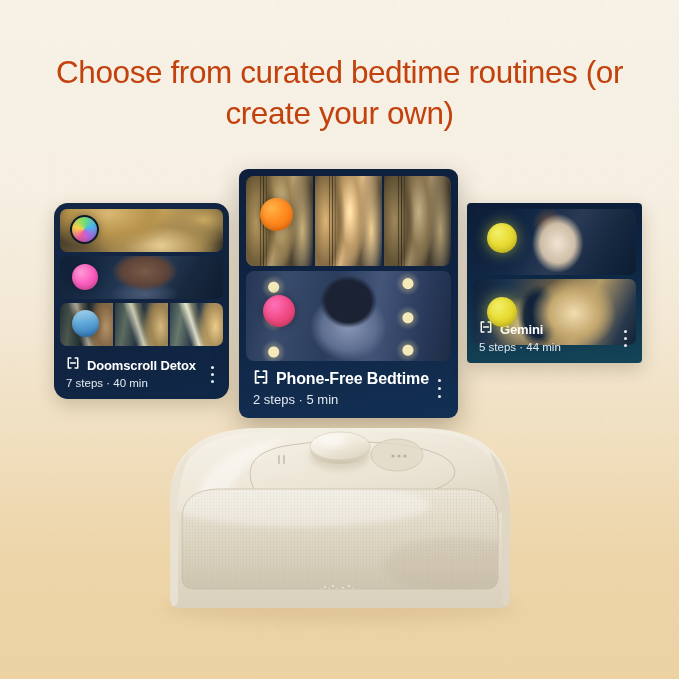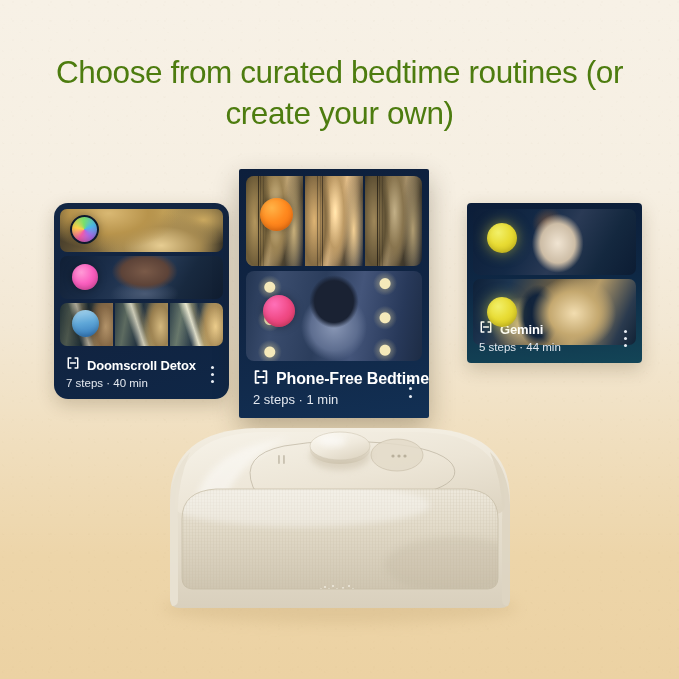--- a/index.html
+++ b/index.html
@@ -40,21 +40,21 @@
   }
 
   
   .headline {
     position: absolute;
     top: 52px;
     left: 0;
     width: 679px;
     text-align: center;
     z-index: 4;
-    color: #4d7c0f;
+    color: #c2410c;
     font-size: 31.5px;
     line-height: 1.30;
     font-weight: 400;
     letter-spacing: -0.4px;
     padding: 0 44px;
   }
 
   
   .cards { position: absolute; inset: 0; z-index: 5; margin-left: 8px; }
 
@@ -64,23 +64,23 @@
     overflow: hidden;
     box-shadow: 0 6px 18px rgba(70,50,20,.22);
     color: #fff;
   }
   .card.left {
     left: 46px; top: 203px; width: 175px; height: 196px;
     background: linear-gradient(165deg, #132744 0%, #112340 55%, #0f2747 100%);
     border-radius: 14px;
   }
   .card.center {
-    left: 231px; top: 169px; width: 190px; height: 249px;
+    left: 231px; top: 169px; width: 219px; height: 249px;
     background: linear-gradient(170deg, #0d1f3c 0%, #102544 55%, #123054 100%);
-    border-radius: 2px;
+    border-radius: 9px;
     box-shadow: 0 10px 26px rgba(50,35,10,.30);
   }
   .card.right {
     left: 459px; top: 203px; width: 175px; height: 160px;
     background: linear-gradient(175deg, #0c1d38 0%, #0e2845 50%, #134557 100%);
     border-radius: 4px;
   }
 
   .thumbs {
     position: relative;
@@ -320,21 +320,21 @@
       <div class="foot-title-row">
         <span class="routine-icon">
           <svg width="16" height="16" viewBox="0 0 16 16" aria-hidden="true">
             <path d="M5.6 2.2H2.6v11.6h3" fill="none" stroke="#ffffff" stroke-width="1.8" stroke-linecap="round" stroke-linejoin="round"></path>
             <path d="M10.4 2.2h3v11.6h-3" fill="none" stroke="#ffffff" stroke-width="1.8" stroke-linecap="round" stroke-linejoin="round"></path>
             <path d="M5.2 8h5.6" fill="none" stroke="#ffffff" stroke-width="1.8" stroke-linecap="round"></path>
           </svg>
         </span>
         <span class="foot-title">Phone-Free Bedtime</span>
       </div>
-      <div class="foot-sub">2 steps · 1 min</div>
+      <div class="foot-sub">2 steps · 5 min</div>
     </div>
 
     <div class="kebab">
       <i></i>
         <i></i>
         <i></i>
     </div>
   </div>
 
   <div class="card right">

